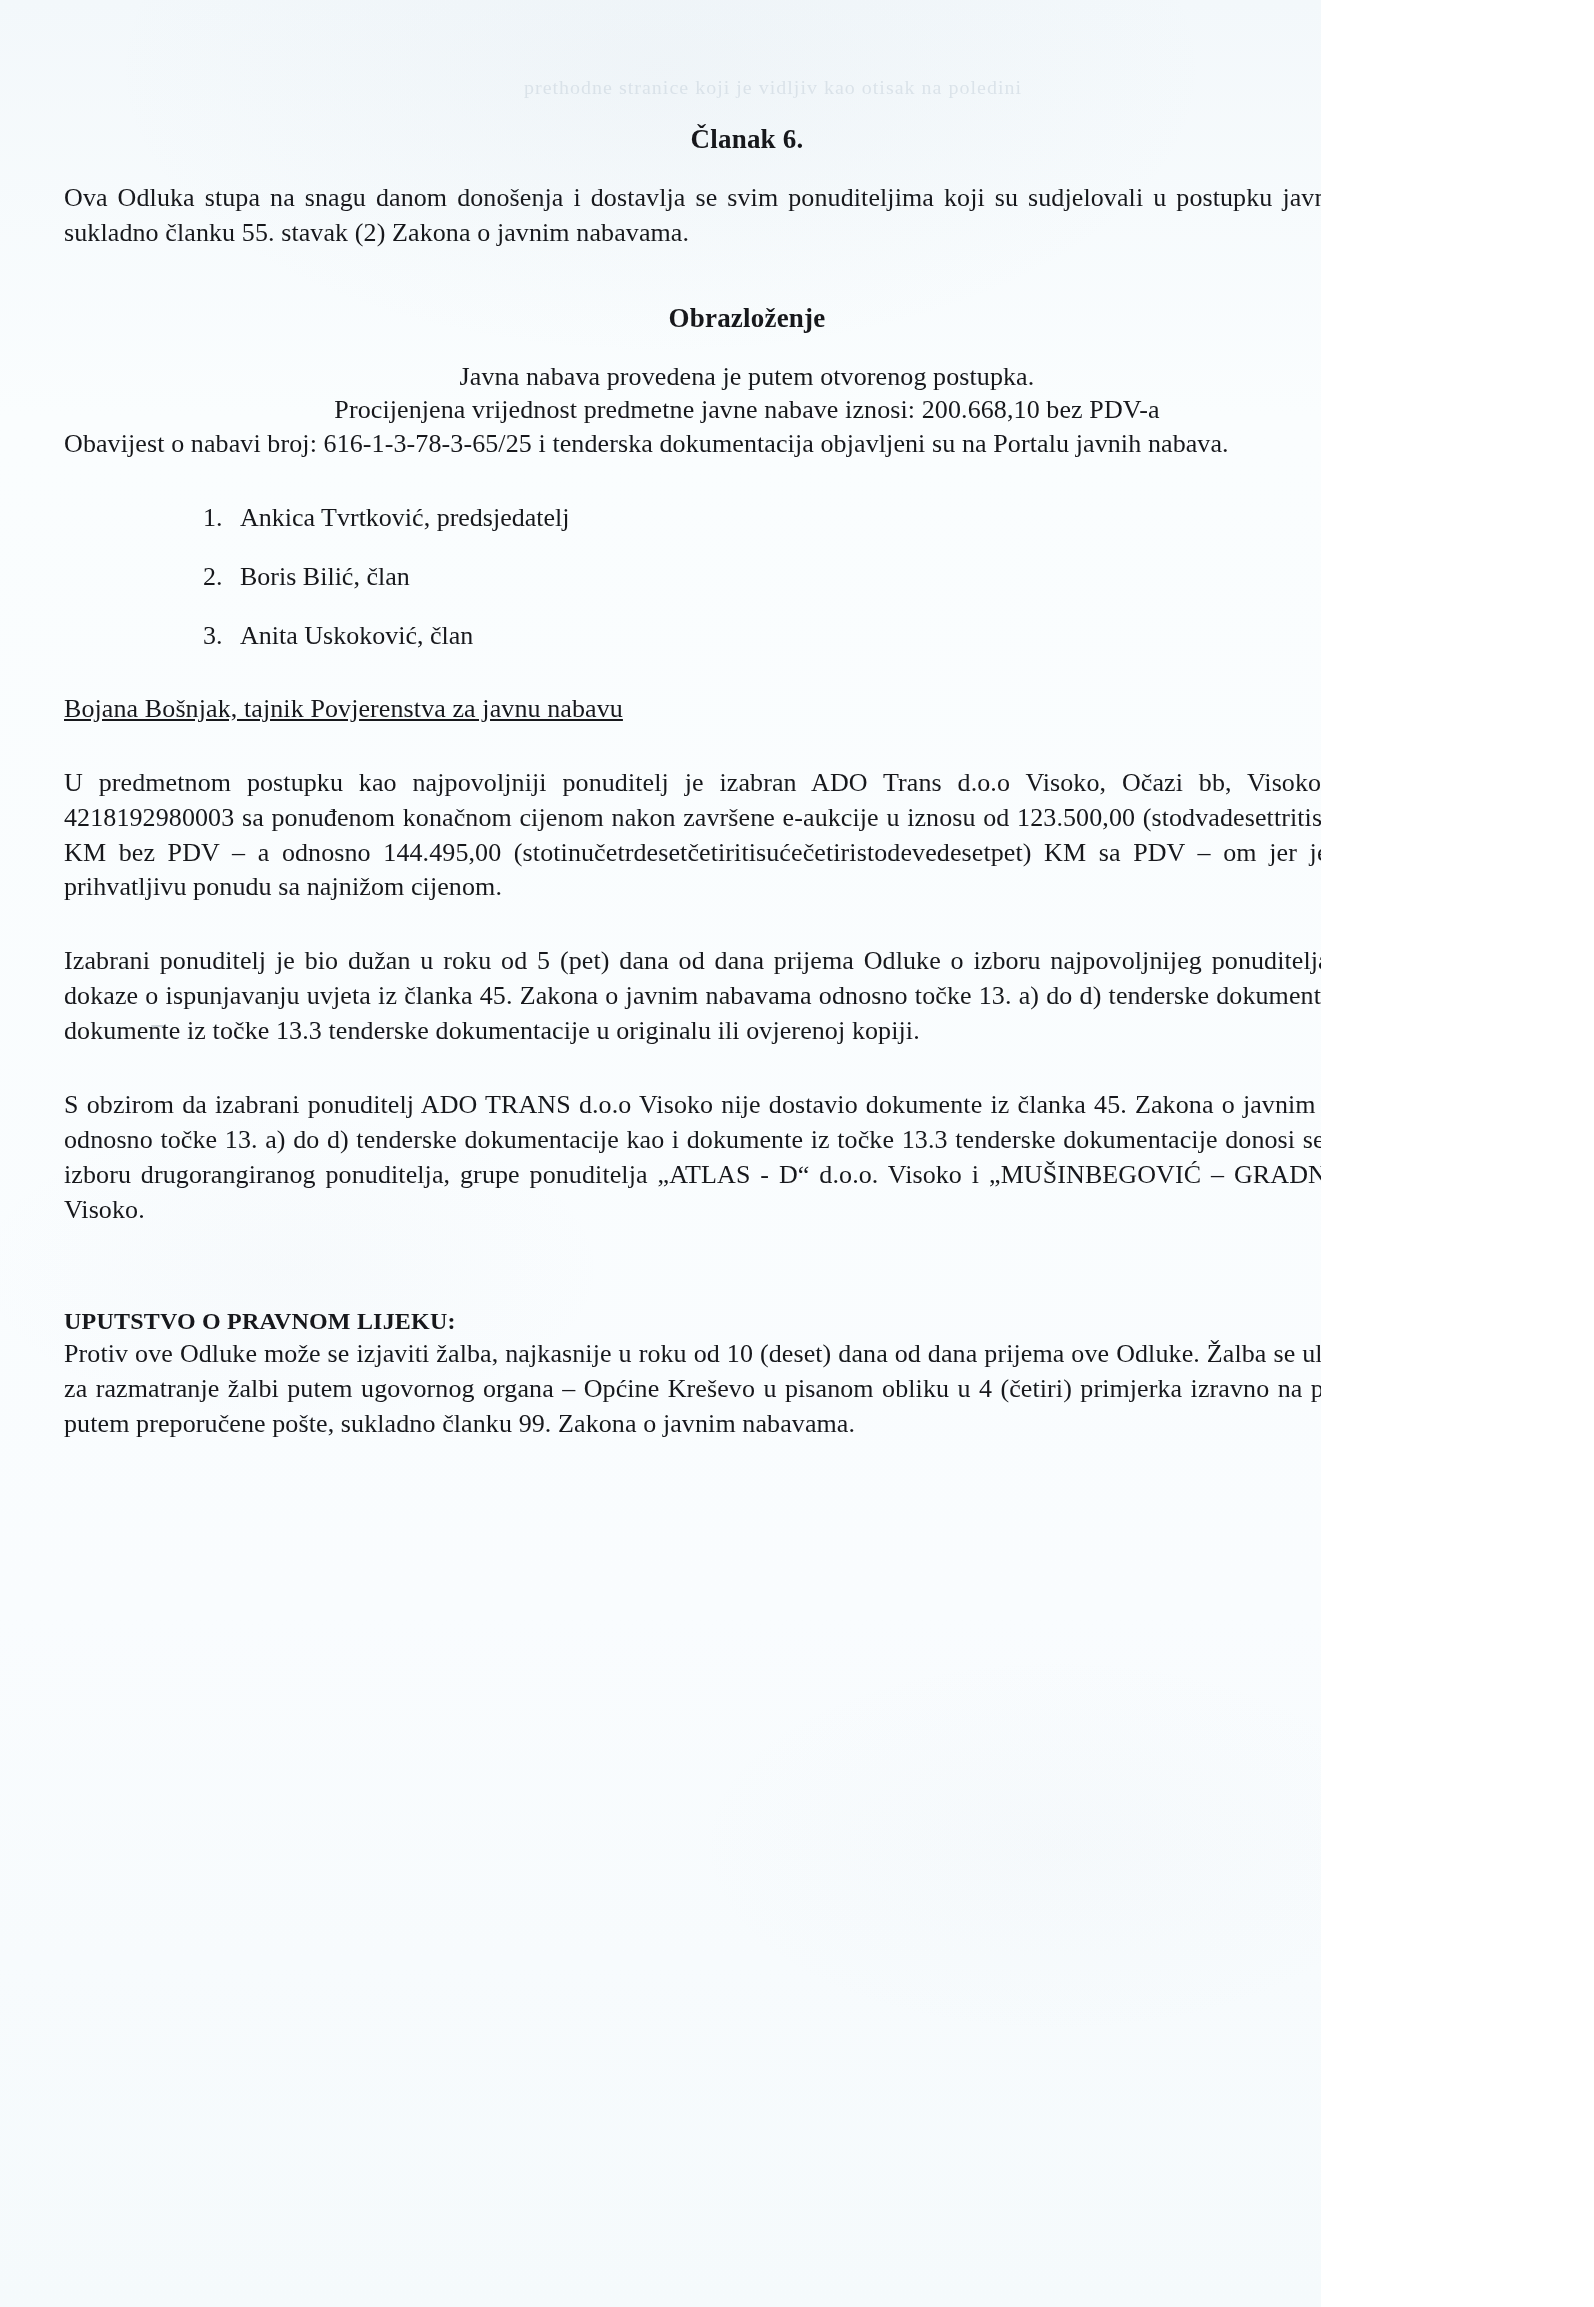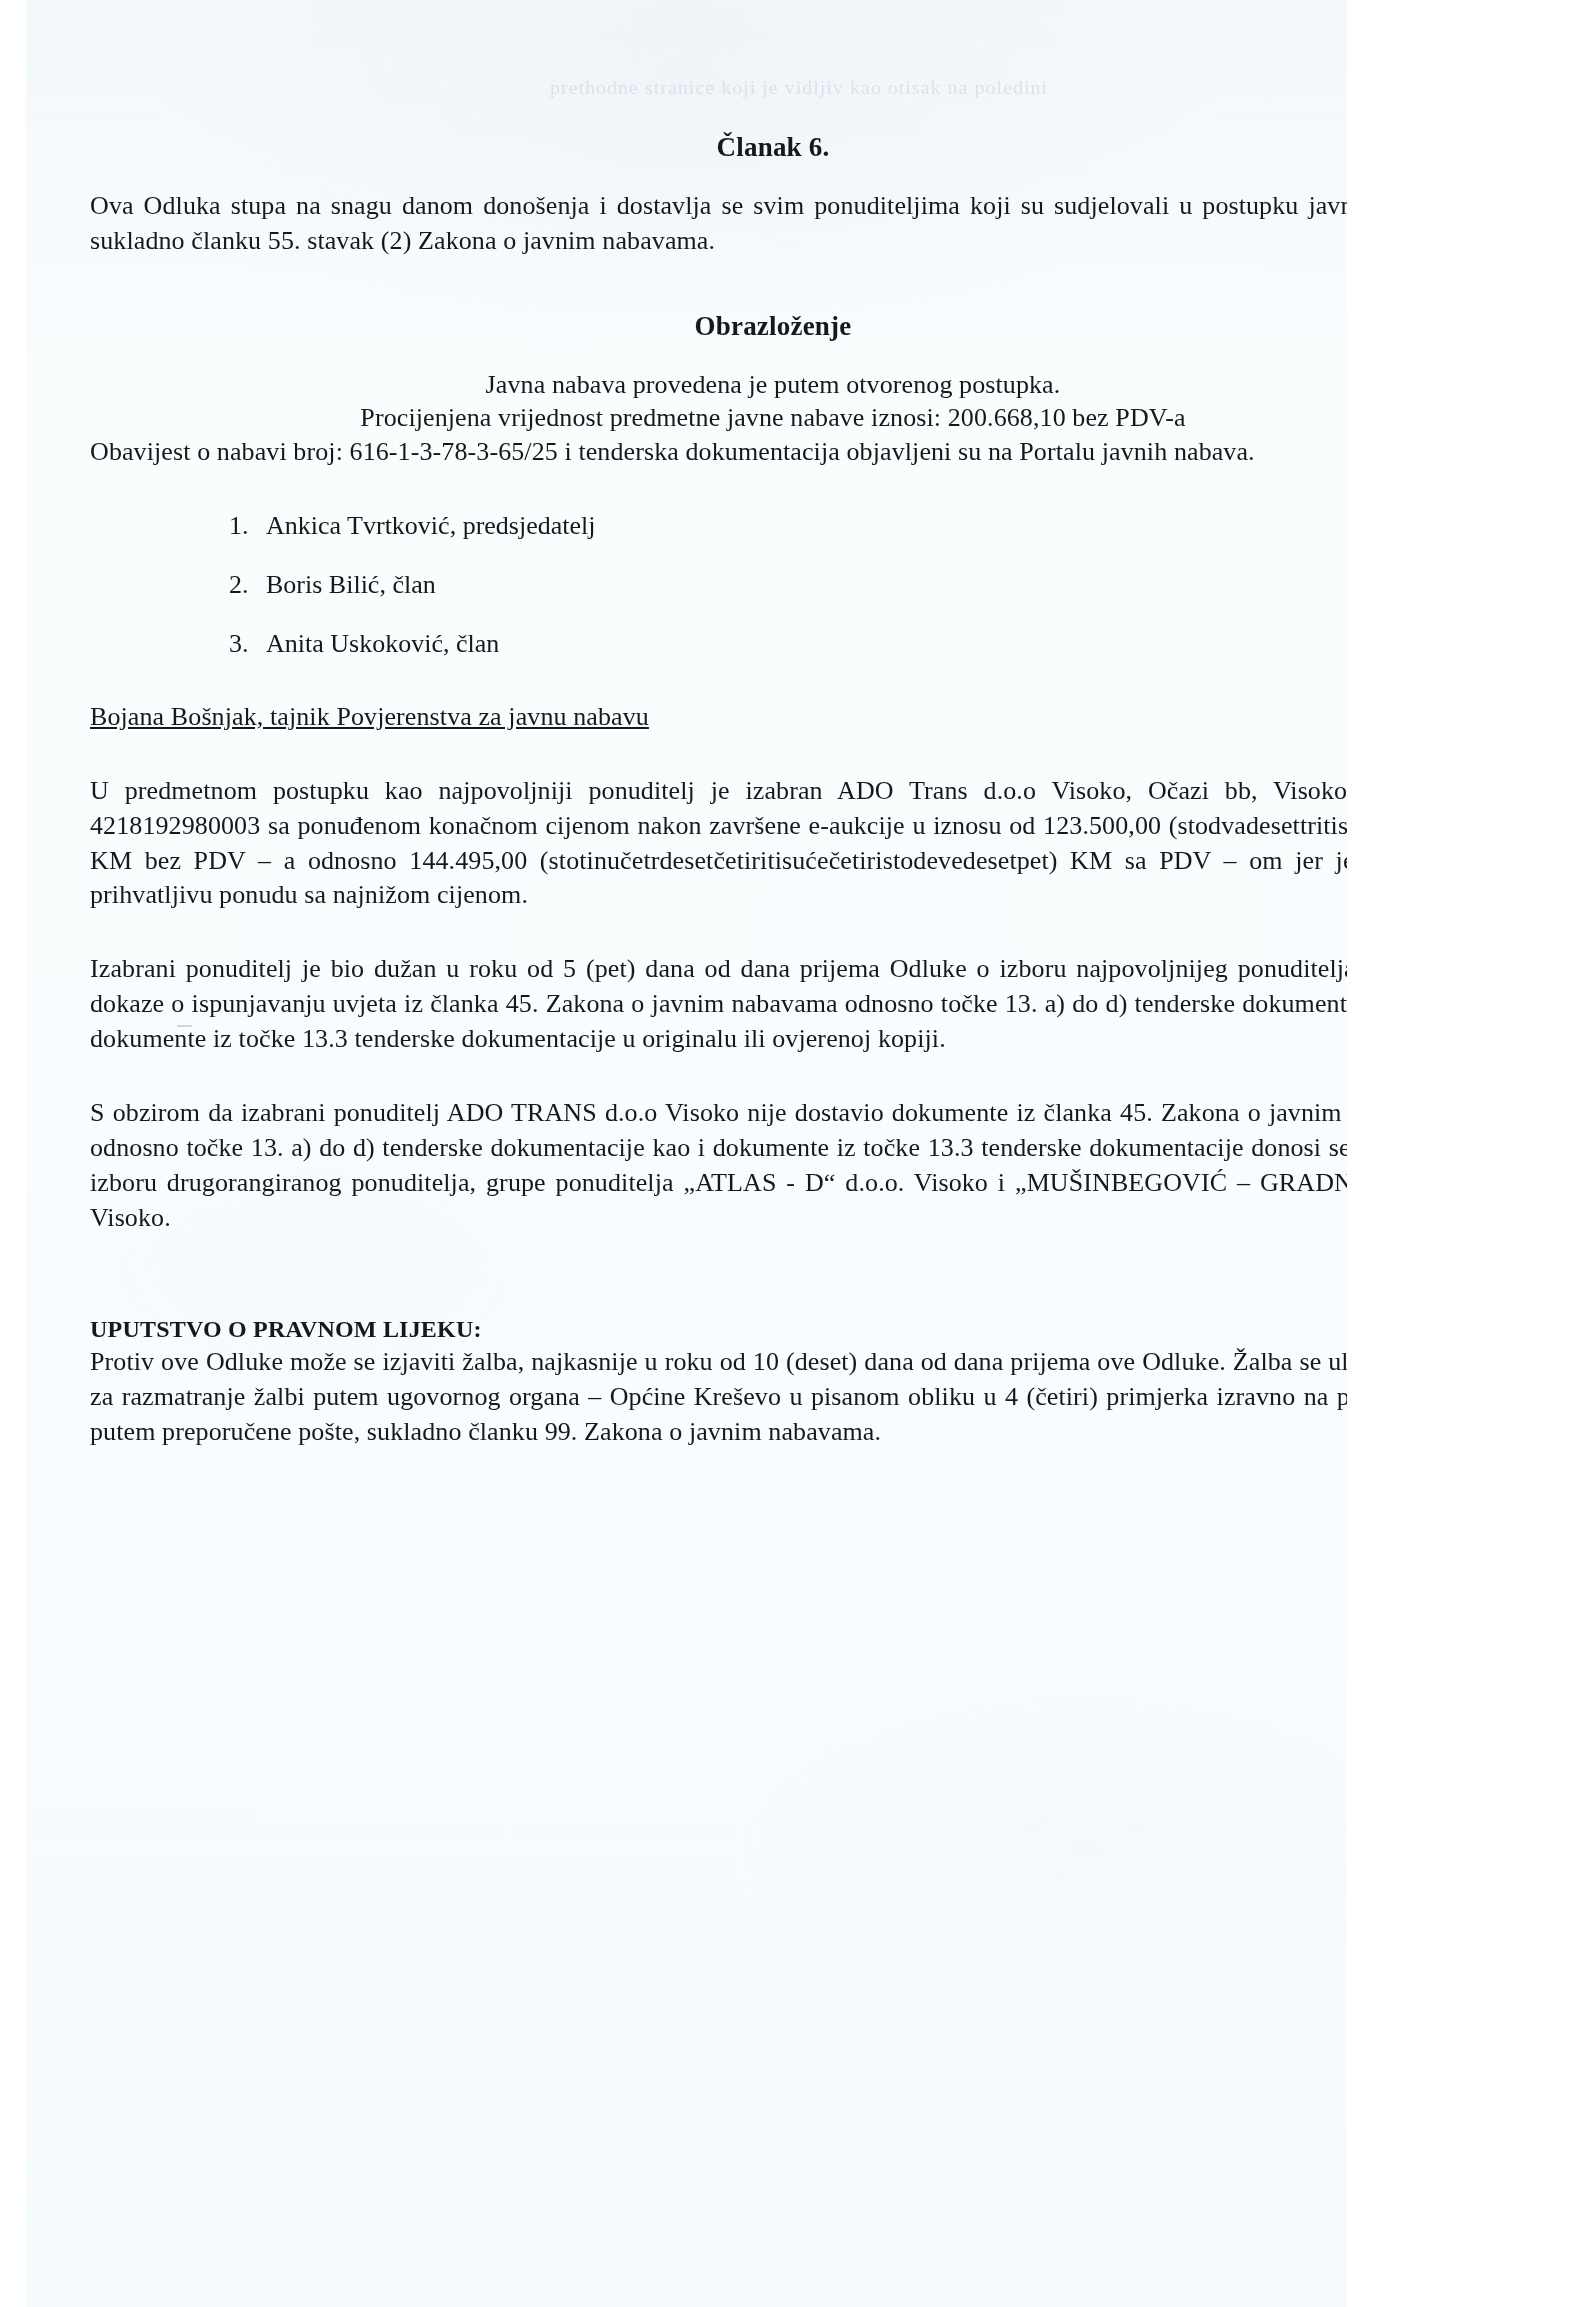--- a/index.html
+++ b/index.html
@@ -10,21 +10,20 @@
   }
   #page {
     position: relative;
     width: 1321px;
     height: 2307px;
     background: #f7fbfd;
     overflow: hidden;
     font-family: "Liberation Serif", "DejaVu Serif", serif;
     color: #17181c;
     box-sizing: border-box;
-    margin-left: 26px;
   }
   
   #paper-texture {
     position: absolute;
     inset: 0;
     pointer-events: none;
     background:
       radial-gradient(ellipse 60% 18% at 50% 3%, rgba(150,170,190,0.055), rgba(0,0,0,0) 70%),
       radial-gradient(ellipse 35% 10% at 22% 55%, rgba(160,175,195,0.03), rgba(0,0,0,0) 70%),
       radial-gradient(ellipse 40% 12% at 80% 80%, rgba(160,175,195,0.03), rgba(0,0,0,0) 70%),
@@ -42,21 +41,21 @@
     letter-spacing: 1px;
     white-space: nowrap;
     filter: blur(0.6px);
     transform: scaleY(0.9);
     pointer-events: none;
     font-family: "Liberation Serif", serif;
   }
   #content {
     position: absolute;
     left: 64px;
-    top: 8px;
+    top: 0;
     width: 1366px;
     padding-top: 124px;
   }
   .heading {
     text-align: center;
     font-weight: bold;
     font-size: 27px;
     line-height: 1.18;
     letter-spacing: 0.2px;
   }

